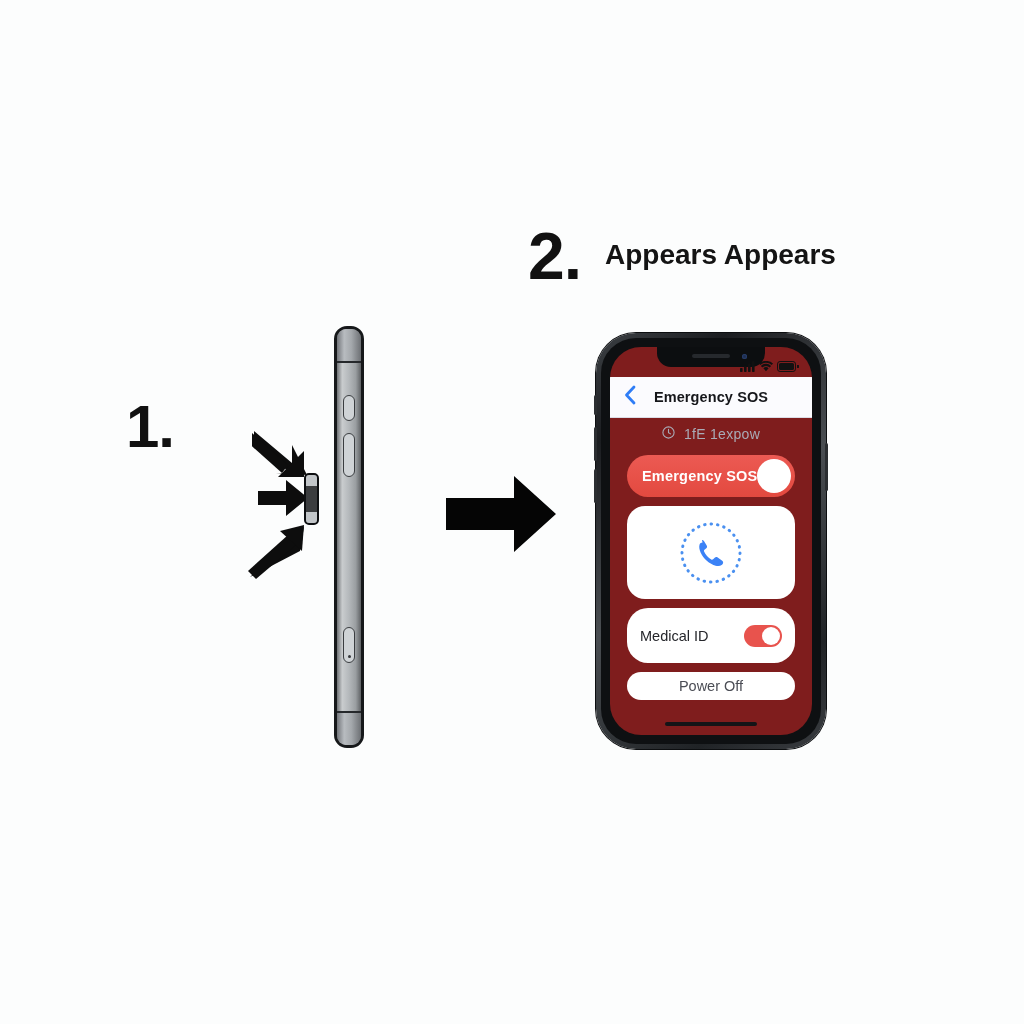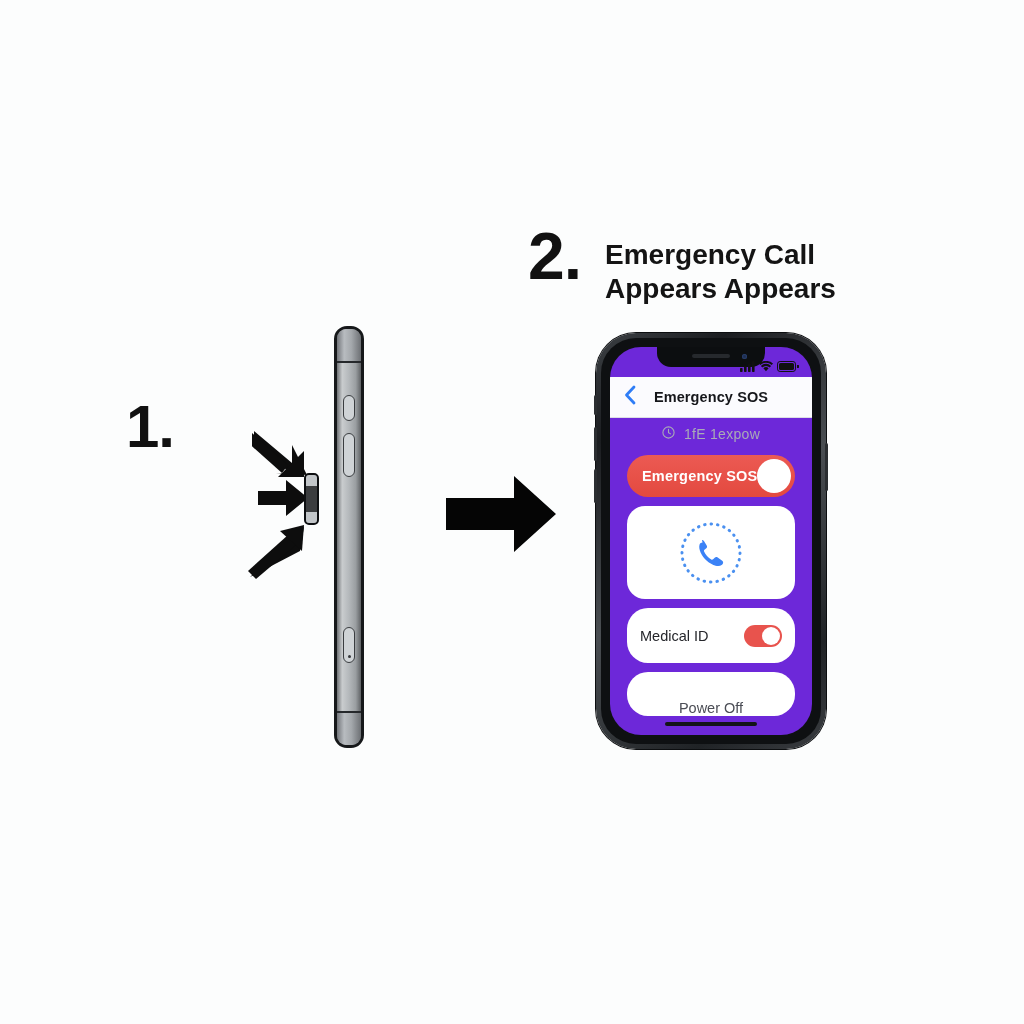--- a/index.html
+++ b/index.html
@@ -169,21 +169,21 @@
   #front-phone-inner-frame {
     position: absolute;
     inset: 5px;
     border-radius: 35px;
     background: #0e1012;
   }
   #phone-screen {
     position: absolute;
     inset: 9px;
     border-radius: 31px;
-    background: #6d28d9;
+    background: #7f1d1d;
     overflow: hidden;
   }
 
   
   #notch {
     position: absolute;
     left: 50%;
     top: 0;
     transform: translateX(-50%);
     width: 108px;
@@ -358,25 +358,25 @@
     top: 2px;
     width: 18px;
     height: 18px;
     border-radius: 50%;
     background: #ffffff;
   }
 
   
   #power-off-row {
     margin-top: 9px;
-    height: 44px;
+    height: 28px;
     border-radius: 21px;
     background: #ffffff;
     display: flex;
-    align-items: flex-end;
+    align-items: center;
     justify-content: center;
     cursor: pointer;
   }
   #power-off-label {
     font-size: 14.5px;
     color: #4b4d55;
   }
 
   
   #home-indicator {
@@ -449,21 +449,20 @@
 
   <div id="transition-arrow">
     <svg width="110" height="80" viewBox="0 0 110 80">
       <path d="M0 24 L68 24 L68 2 L110 40 L68 78 L68 56 L0 56 Z" fill="#050505"></path>
     </svg>
   </div>
 
   <div id="step2-label">
     <div class="step-num">2.</div>
     <div class="step2-lines">
-      <div>Emergency Call</div>
       <div>Appears Appears</div>
     </div>
   </div>
 
   <div id="front-phone">
     <div class="front-btn" id="front-btn-mute"></div>
     <div class="front-btn" id="front-btn-volup"></div>
     <div class="front-btn" id="front-btn-voldn"></div>
     <div class="front-btn" id="front-btn-power"></div>
 

